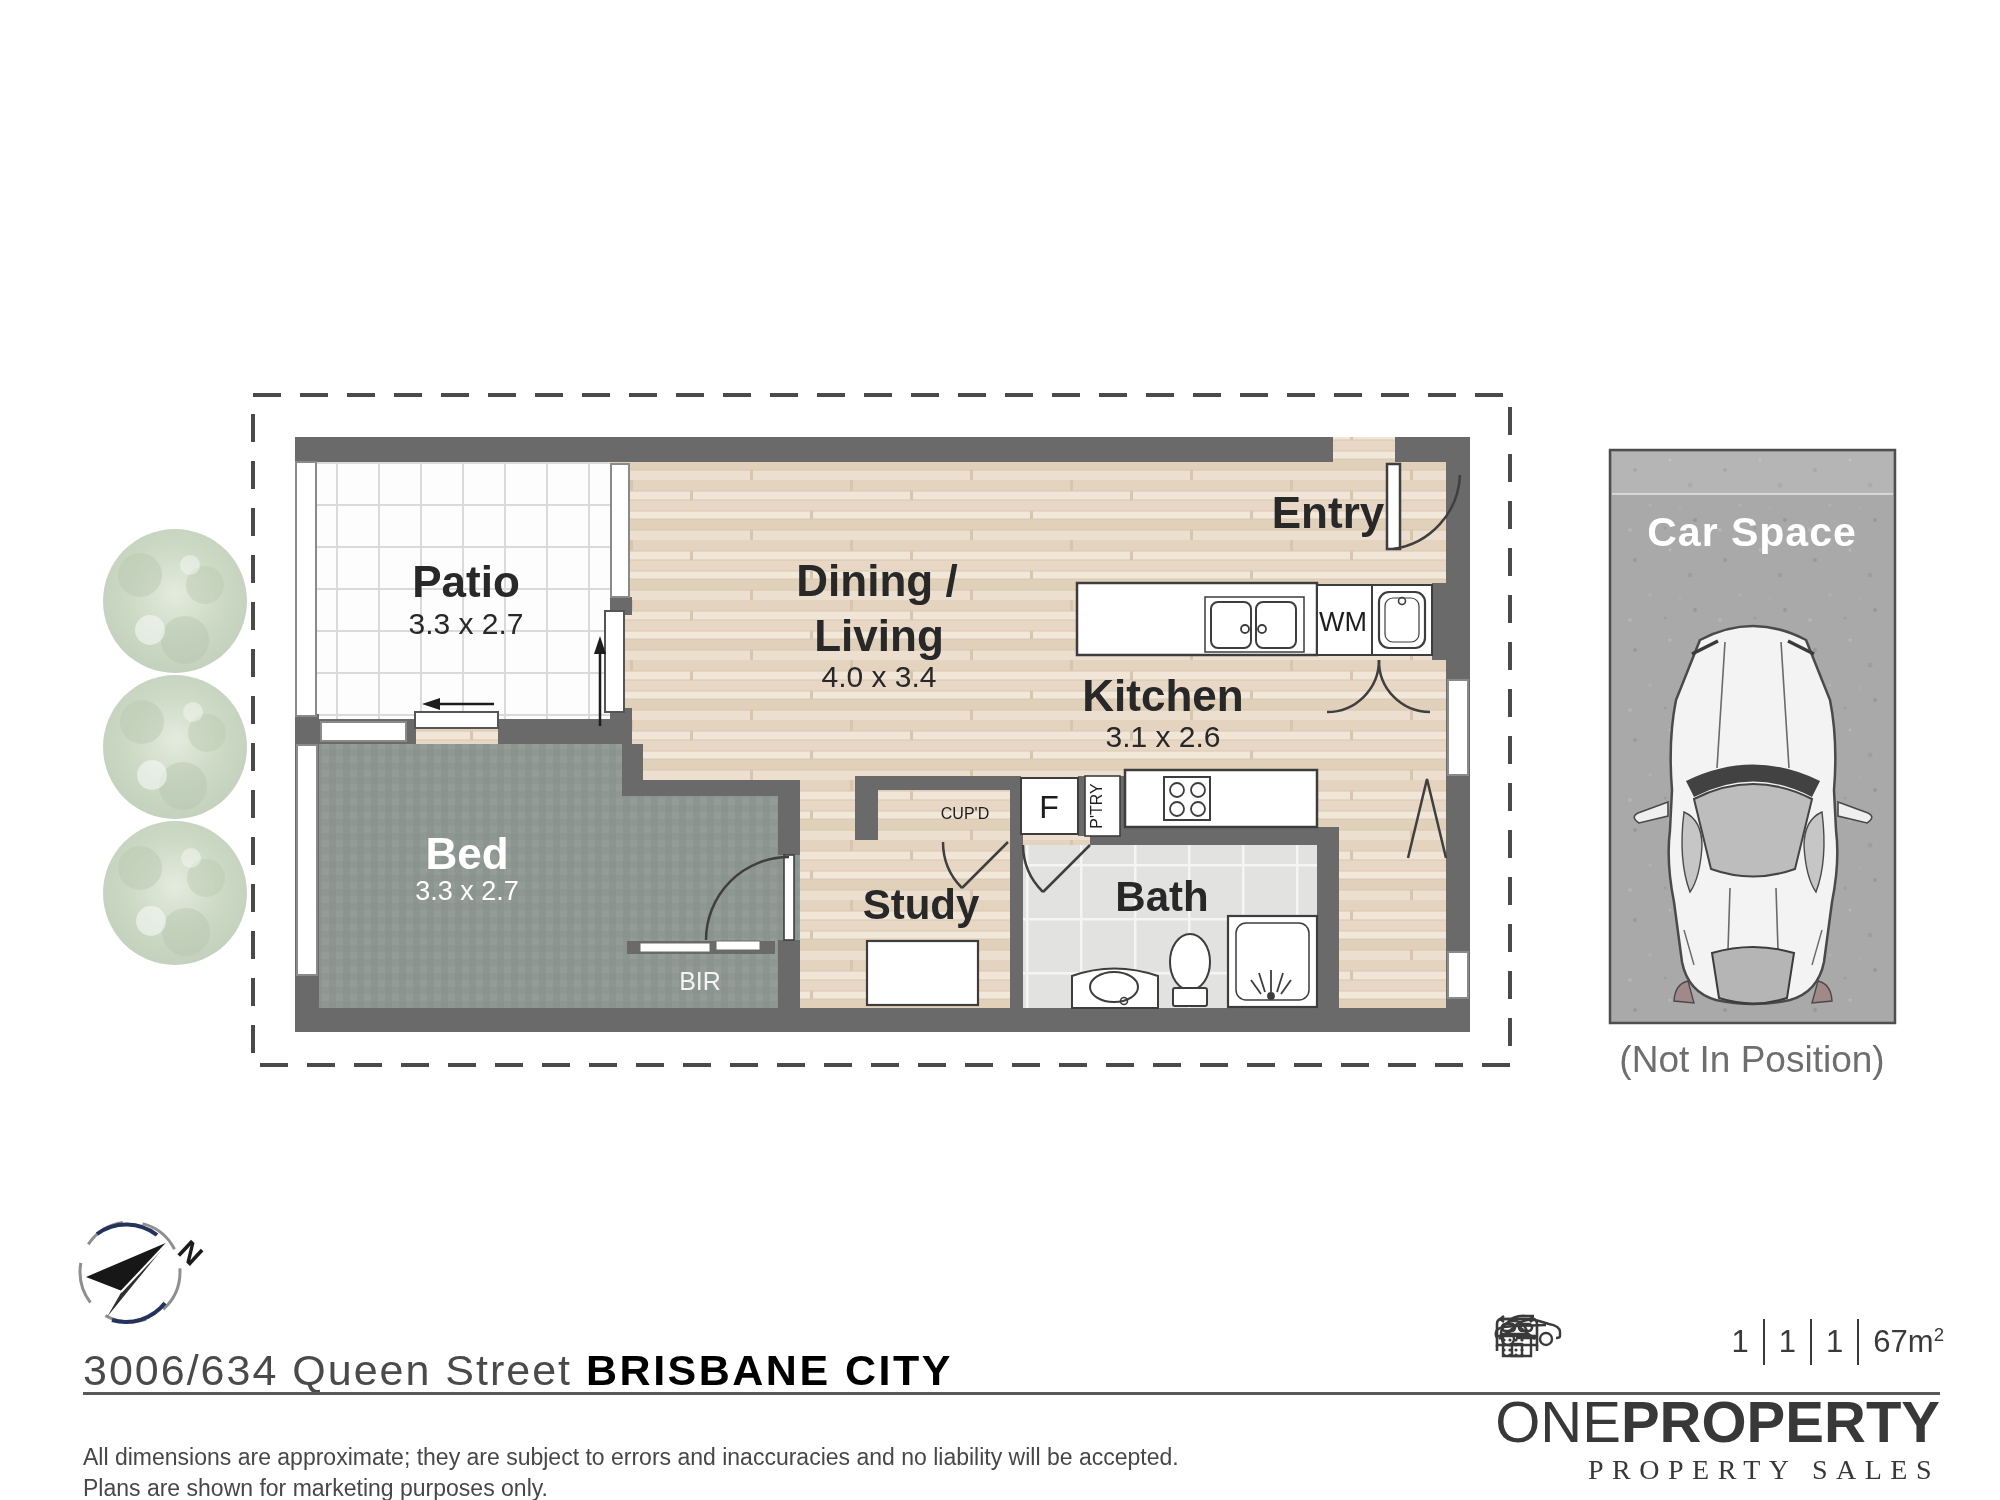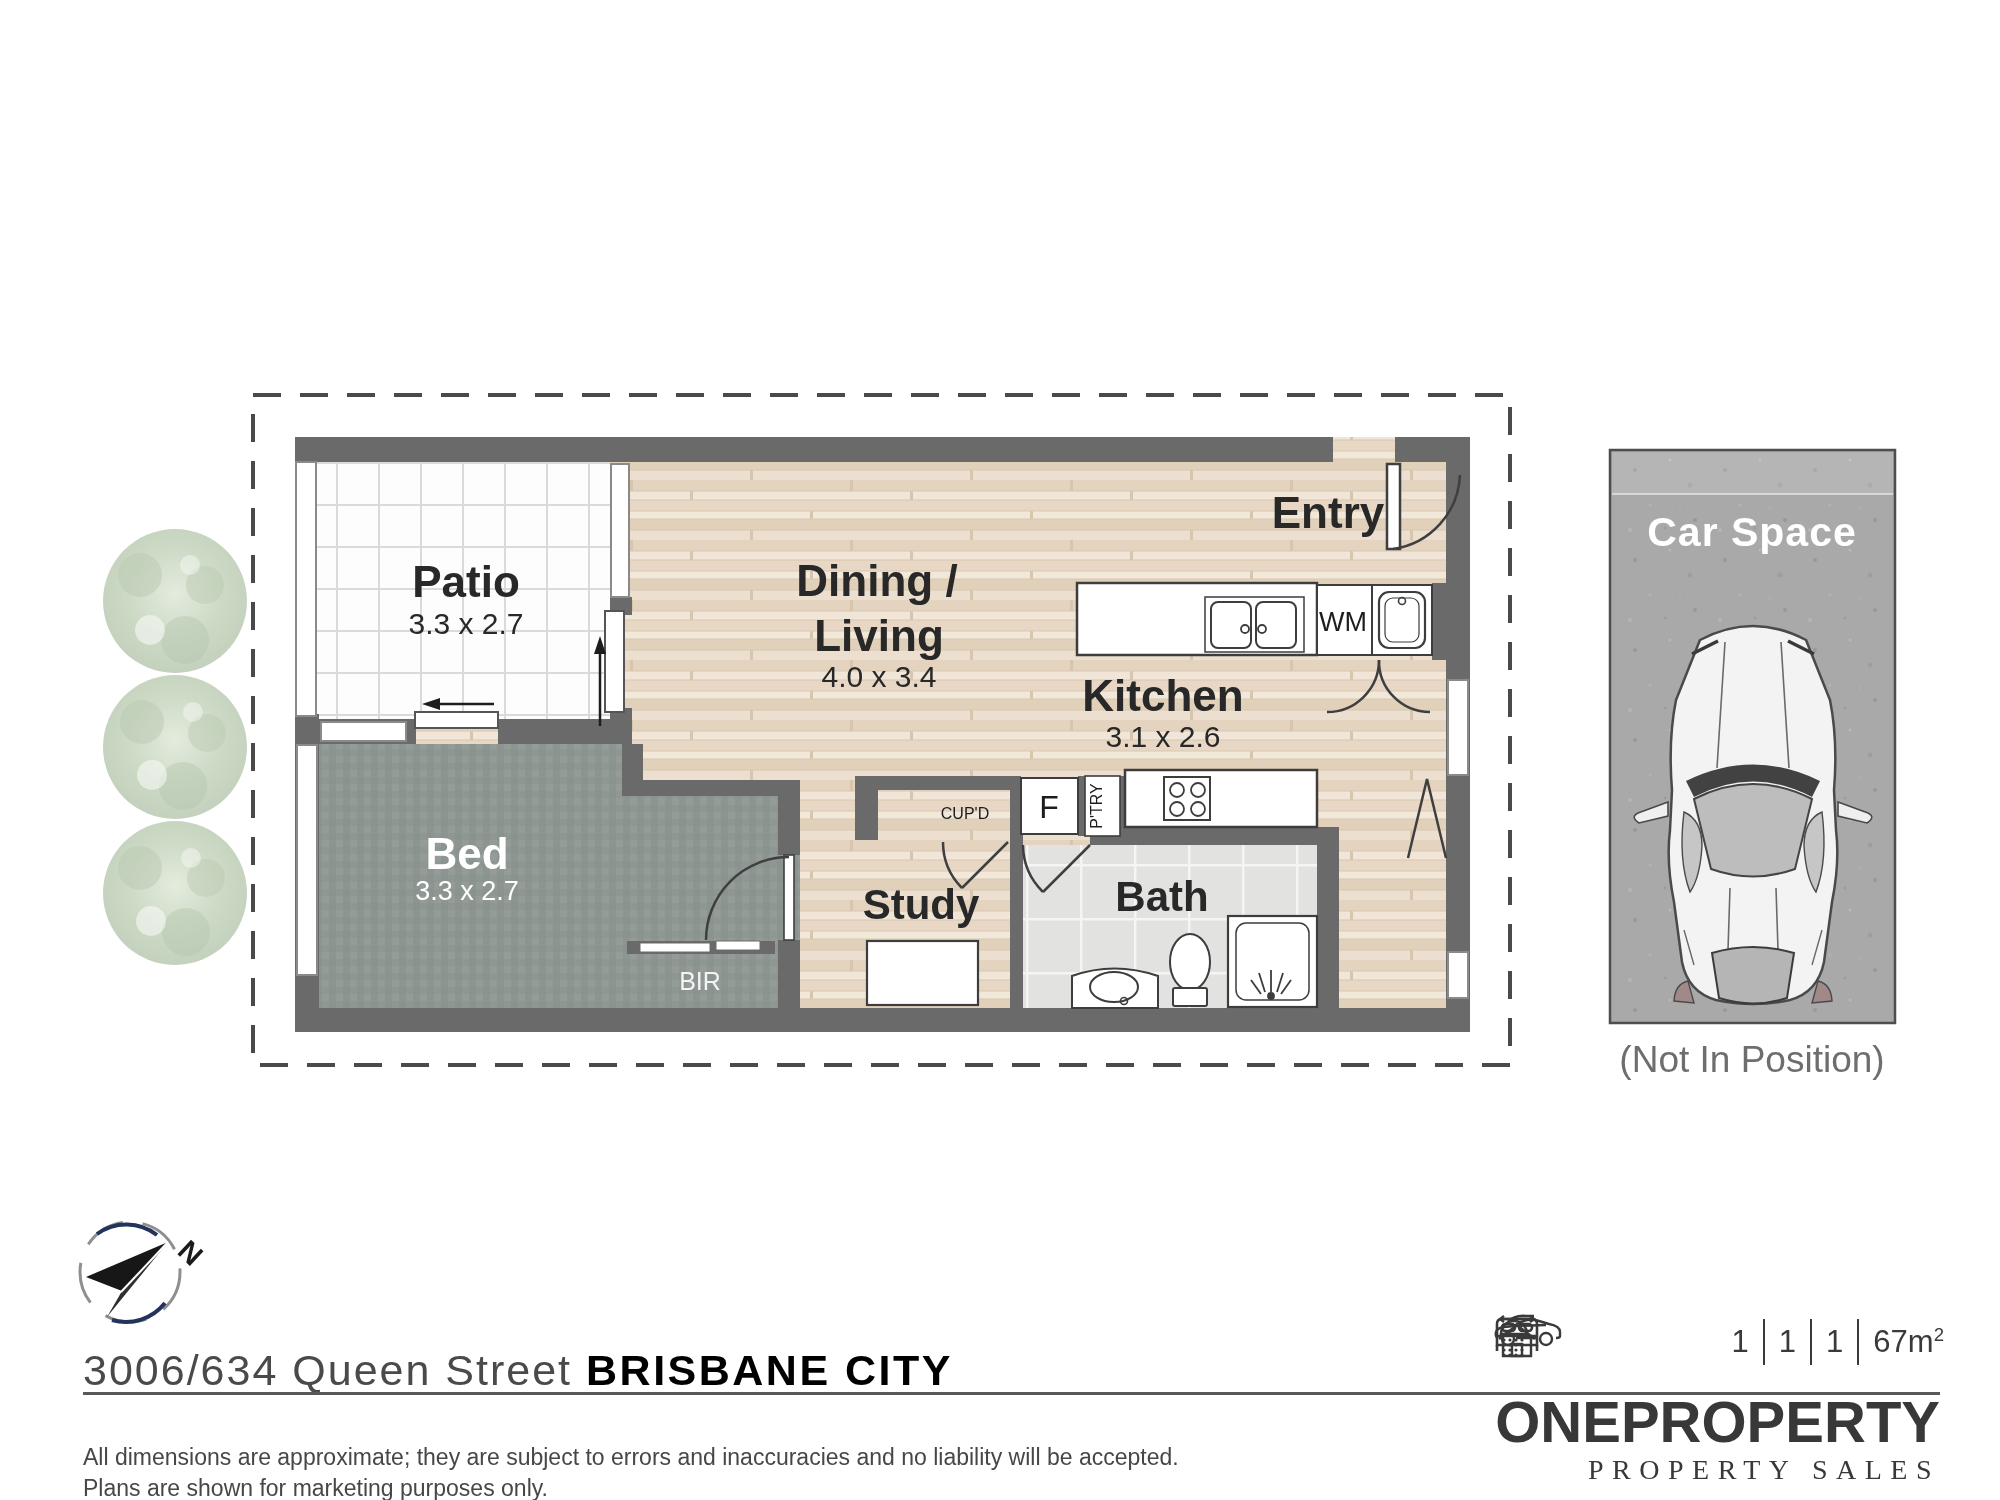--- a/index.html
+++ b/index.html
@@ -24,21 +24,21 @@
            letter-spacing:2px;white-space:nowrap;}
   .address b{font-weight:700;color:#000000;letter-spacing:2.5px;}
   .rule{position:absolute;left:83px;top:1392px;width:1857px;height:3px;background:#58585a;}
   .disclaimer{position:absolute;left:83px;top:1442px;font-size:23px;color:#474747;line-height:31px;}
   .stats{position:absolute;left:1494px;top:1314px;width:452px;height:56px;display:flex;
          align-items:center;justify-content:flex-end;gap:12px;color:#3a3a3a;font-size:31px;}
   .stats .num{padding:0 2px;}
   .vdiv{width:2px;height:46px;background:#3a3a3a;}
   .logo{position:absolute;right:60px;top:1396px;text-align:right;color:#383838;}
   .logo-line1{font-size:58px;line-height:52px;white-space:nowrap;}
-  .logo-one{font-weight:700;}
+  .logo-one{font-weight:400;}
   .logo-percent{font-weight:600;}
   .logo-line2{font-size:28px;letter-spacing:8.5px;font-weight:400;margin-top:6px;white-space:nowrap;font-family:Liberation Serif, serif;}
   .area-sup{font-size:60%;vertical-align:super;}
 </style>
 </head>
 <body>
 
 <div id="page">
 
 <svg width="2000" height="1500" viewBox="0 0 2000 1500">

